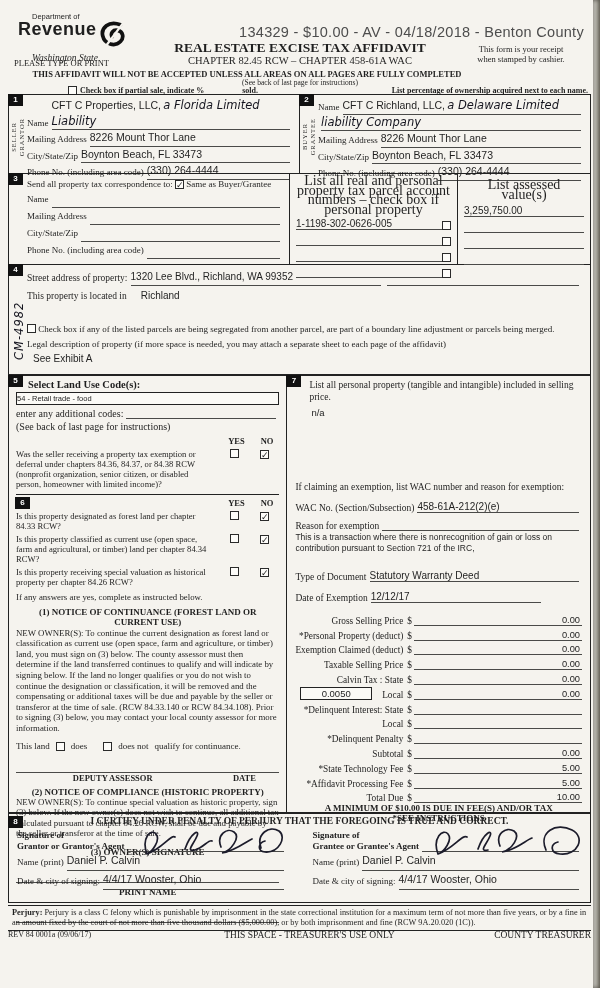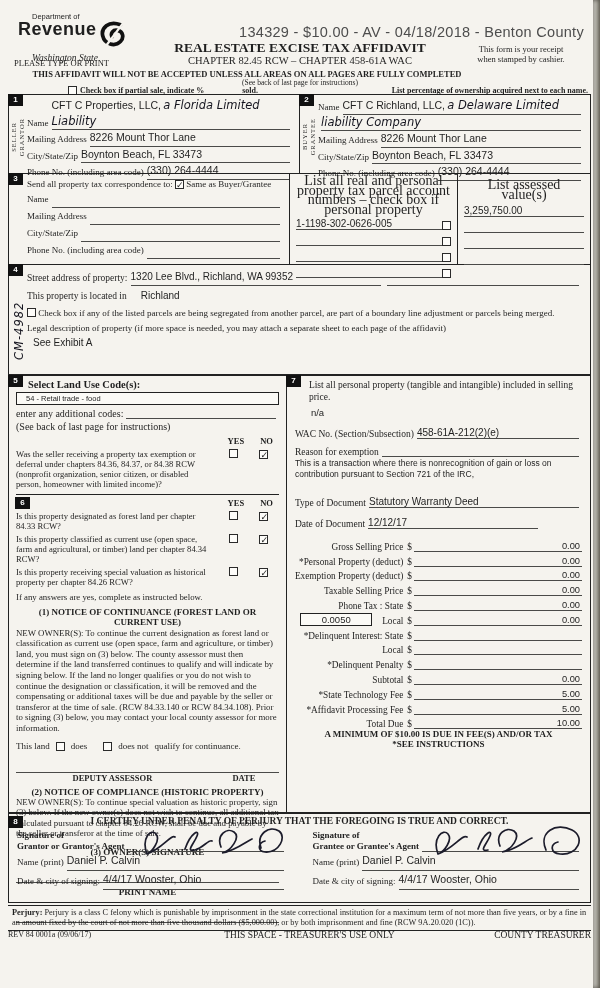--- a/index.html
+++ b/index.html
@@ -73,21 +73,21 @@
   .lcol { position:relative; width:280px; border-right:1.2px solid #222; padding:3px 7px 0 7px; }
   .rcol { position:relative; flex:1; padding:3px 8px 0 8px; }
   .yn { display:flex; justify-content:flex-end; gap:16px; font-size:8.5px; font-weight:bold; padding-right:6px; }
   .qrow { display:flex; align-items:flex-start; font-size:8.6px; line-height:10px; margin-top:3px; }
   .qrow .qt { flex:1; padding-right:4px; }
   .qrow .qc { width:30px; text-align:center; flex:none; }
   .notice { font-size:8.8px; line-height:10.6px; text-align:left; }
   .ntitle { font-weight:bold; font-size:9px; text-align:center; margin-top:4px; }
   .sec5box { border-bottom:1.2px solid #222; padding-bottom:5px; }
   .codebox { border:1.2px solid #222; font-family:"Liberation Sans",sans-serif; font-size:7.5px;
-    padding:1px 9px; margin:2px 0 3px 0; background:#fbfaf6; }
+    padding:1px 0; margin:2px 0 3px 0; background:#fbfaf6; }
   .sigline { border-bottom:1px solid #4a4a48; height:12px; }
   .deprow { display:flex; font-size:8.5px; font-weight:bold; }
 
   
   .feerow { display:flex; align-items:flex-end; font-size:9.3px; height:14.8px; }
   .feelabel { flex:1; text-align:right; white-space:nowrap; }
   .feeds { margin:0 2px 0 4px; }
   .feeline { width:168px; border-bottom:1px solid #4a4a48; text-align:right;
     font-family:"Liberation Sans",sans-serif; font-size:9.3px; padding-right:2px; }
   .ratebox { border:1.2px solid #222; width:72px; text-align:center; font-family:"Liberation Sans",sans-serif;
@@ -272,21 +272,21 @@
     <span class="tag">4</span>
     <div class="s4row">
       <span>Street address of property:</span>
       <span class="fill" style="flex:none; width:250px;"><span class="typed" style="font-size:10px;">1320 Lee Blvd., Richland, WA 99352</span></span>
       <span class="fill"></span>
     </div>
     <div class="s4row" style="margin-top:2px;">
       <span>This property is located in</span>
       <span class="typed" style="margin-left:14px; font-size:10px;">Richland</span>
     </div>
-    <div style="margin-top:3px; font-size:9px; line-height:12px;">
+    <div style="margin-top:19px; font-size:9px; line-height:12px;">
       <span class="cb"><span></span></span>
       <span>Check box if any of the listed parcels are being segregated from another parcel, are part of a boundary line adjustment or parcels being merged.</span>
     </div>
     <div style="margin-top:4px; font-size:9px;">Legal description of property (if more space is needed, you may attach a separate sheet to each page of the affidavit)</div>
     <div class="typed" style="margin:4px 0 0 6px; font-size:10px;">See Exhibit A</div>
   </div>
 
   <div class="abs cols">
 
     <div class="lcol">
@@ -354,62 +354,63 @@
         <div class="ntitle" style="margin-top:4px;">PRINT NAME</div>
         <div class="sigline" style="margin-top:14px;"></div>
       </div>
     </div>
 
     <div class="rcol">
       <span class="tag">7</span>
       <div style="font-size:9.5px; line-height:12px; margin-left:14px; margin-right:8px;">List all  personal property (tangible and intangible) included in selling price.</div>
       <div class="typed" style="margin:4px 0 0 16px; font-size:9.5px;">n/a</div>
 
+      <div style="font-size:9.5px; margin-top:64px;">If claiming an exemption, list WAC number and reason for exemption:</div>
       <div style="display:flex; align-items:flex-end; font-size:9.5px; margin-top:9px;">
         <span>WAC No. (Section/Subsection)</span>
         <span class="fill"><span class="typed" style="font-size:10px;">458-61A-212(2)(e)</span></span>
       </div>
       <div style="display:flex; align-items:flex-end; font-size:9.5px; margin-top:8px;">
         <span>Reason for exemption</span>
         <span class="fill"></span>
       </div>
       <div style="font-family:'Liberation Sans',sans-serif; font-size:8.5px; line-height:10.5px; margin-top:1px;">This is a transaction where there is nonrecognition of gain or loss on contribution pursuant to Section 721 of the IRC,</div>
 
       <div style="display:flex; align-items:flex-end; font-size:9.5px; margin-top:17px;">
         <span>Type of Document</span>
         <span class="fill"><span class="typed" style="font-size:10px;">Statutory Warranty Deed</span></span>
       </div>
       <div style="display:flex; align-items:flex-end; font-size:9.5px; margin-top:9px;">
-        <span>Date of Document</span>
+        <span>Date of Exemption</span>
         <span class="fill" style="flex:none; width:170px;"><span class="typed" style="font-size:10px;">12/12/17</span></span>
       </div>
 
       <div style="margin-top:8px;">
         <div class="feerow">
             <span class="feelabel">Gross Selling Price</span>
             <span class="feeds">$</span>
             <span class="feeline"><span>0.00</span></span>
           </div>
         <div class="feerow">
             <span class="feelabel">*Personal Property (deduct)</span>
             <span class="feeds">$</span>
             <span class="feeline"><span>0.00</span></span>
           </div>
         <div class="feerow">
-            <span class="feelabel">Exemption Property (deduct)</span>
+            <span class="feelabel">Exemption Claimed (deduct)</span>
             <span class="feeds">$</span>
             <span class="feeline"><span>0.00</span></span>
           </div>
         <div class="feerow">
             <span class="feelabel">Taxable Selling Price</span>
             <span class="feeds">$</span>
             <span class="feeline"><span>0.00</span></span>
           </div>
         <div class="feerow">
-            <span class="feelabel">Phone Tax : State</span>
+            <span class="feelabel">Calvin Tax : State</span>
             <span class="feeds">$</span>
             <span class="feeline"><span>0.00</span></span>
           </div>
         <div class="feerow">
           <span class="feelabel" style="display:flex; justify-content:flex-end; align-items:flex-end;">
             <span class="ratebox">0.0050</span>
             <span>Local</span>
           </span>
           <span class="feeds">$</span>
           <span class="feeline"><span>0.00</span></span>

